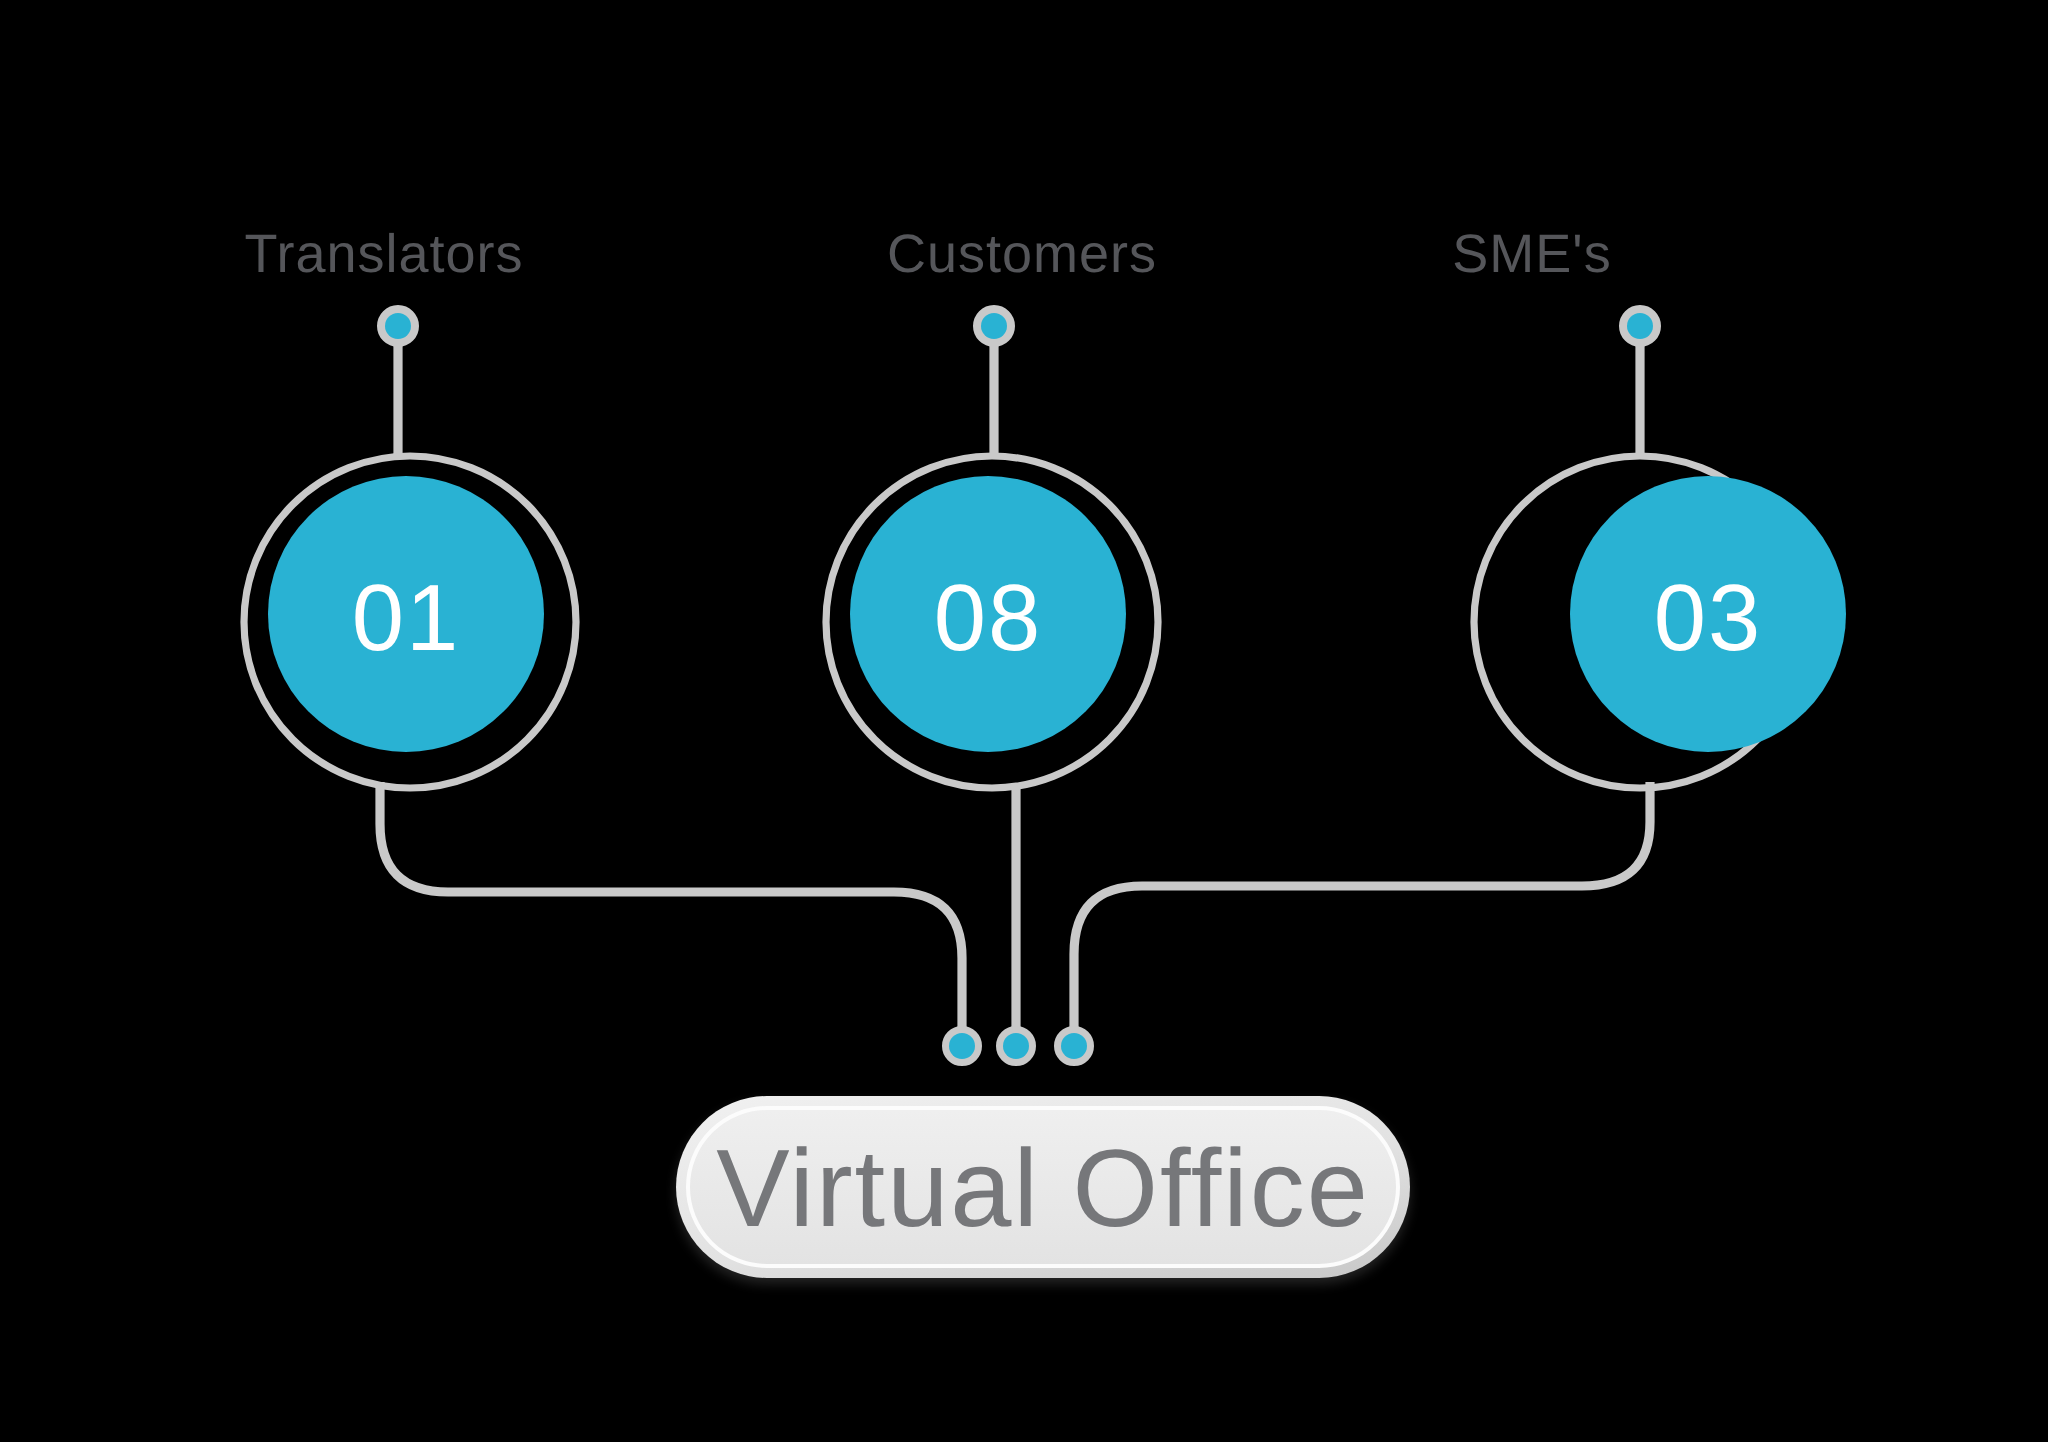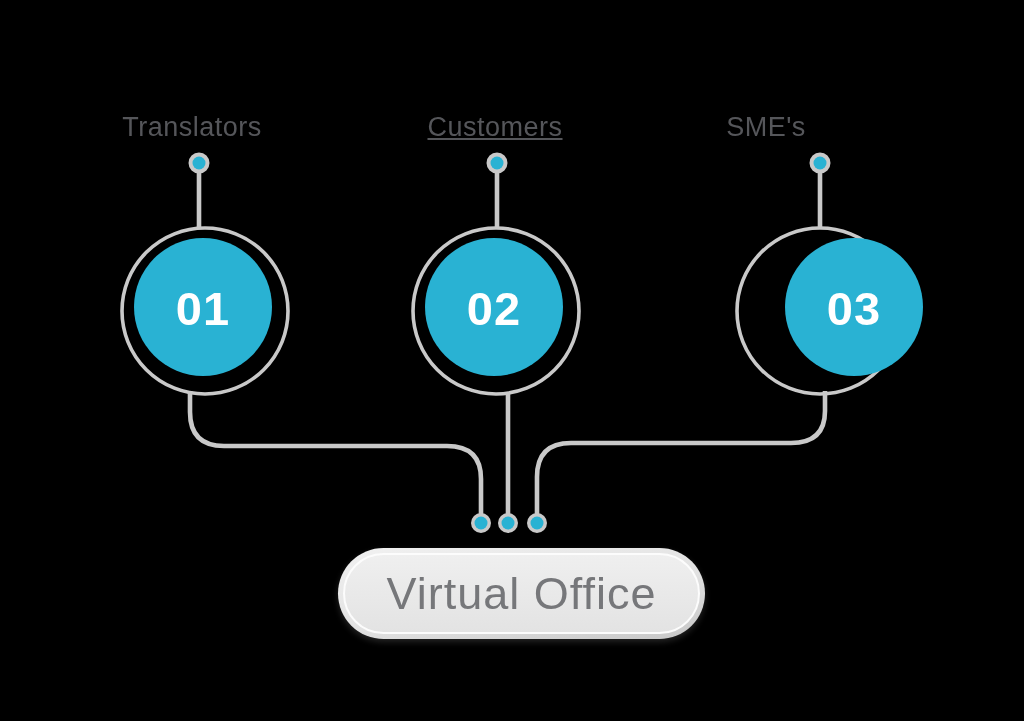--- a/index.html
+++ b/index.html
@@ -36,40 +36,40 @@
   .node-label {
     position: absolute;
     top: 112px;
     transform: translateX(-50%);
     font-size: 27px;
     letter-spacing: 0.5px;
     color: var(--label-text, #55565a);
     white-space: nowrap;
   }
   .node-label.n1 { left: 192px; }
-  .node-label.n2 { left: 495px; text-decoration: underline; }
+  .node-label.n2 { left: 511px; }
   .node-label.n3 { left: 766px; }
 
   .node-circle {
     position: absolute;
     width: 138px;
     height: 138px;
     border-radius: 50%;
     background: var(--accent, #29b2d3);
     display: flex;
     align-items: center;
     justify-content: center;
   }
   .node-circle.n1 { left: 134px; top: 238px; }
   .node-circle.n2 { left: 425px; top: 238px; }
   .node-circle.n3 { left: 785px; top: 238px; }
 
   .node-number {
     font-size: 47px;
-    font-weight: bold;
+    font-weight: normal;
     color: var(--number-text, #fff);
     letter-spacing: 1px;
     padding-top: 2px;
   }
 
   .pill-outer {
     position: absolute;
     left: 338px;
     top: 548px;
     width: 367px;
@@ -81,21 +81,21 @@
   }
   .pill-inner {
     width: 100%;
     height: 100%;
     border-radius: 41px;
     border: 2px solid #fcfcfc;
     background: linear-gradient(180deg, #efefef 0%, #e3e3e3 100%);
     display: flex;
     align-items: center;
     justify-content: center;
-    font-size: 45px;
+    font-size: 55px;
     letter-spacing: 1px;
     color: var(--target-text, #76777a);
     white-space: nowrap;
   }
 </style>
 </head>
 <body>
 
 <div id="stage">
 
@@ -129,21 +129,21 @@
   </svg>
 
   <div class="node-label n1">Translators</div>
   <div class="node-label n2">Customers</div>
   <div class="node-label n3">SME's</div>
 
   <div class="node-circle n1">
     <span class="node-number">01</span>
   </div>
   <div class="node-circle n2">
-    <span class="node-number">02</span>
+    <span class="node-number">08</span>
   </div>
   <div class="node-circle n3">
     <span class="node-number">03</span>
   </div>
 
   <div class="pill-outer">
     <div class="pill-inner">Virtual Office</div>
   </div>
 
 </div>

